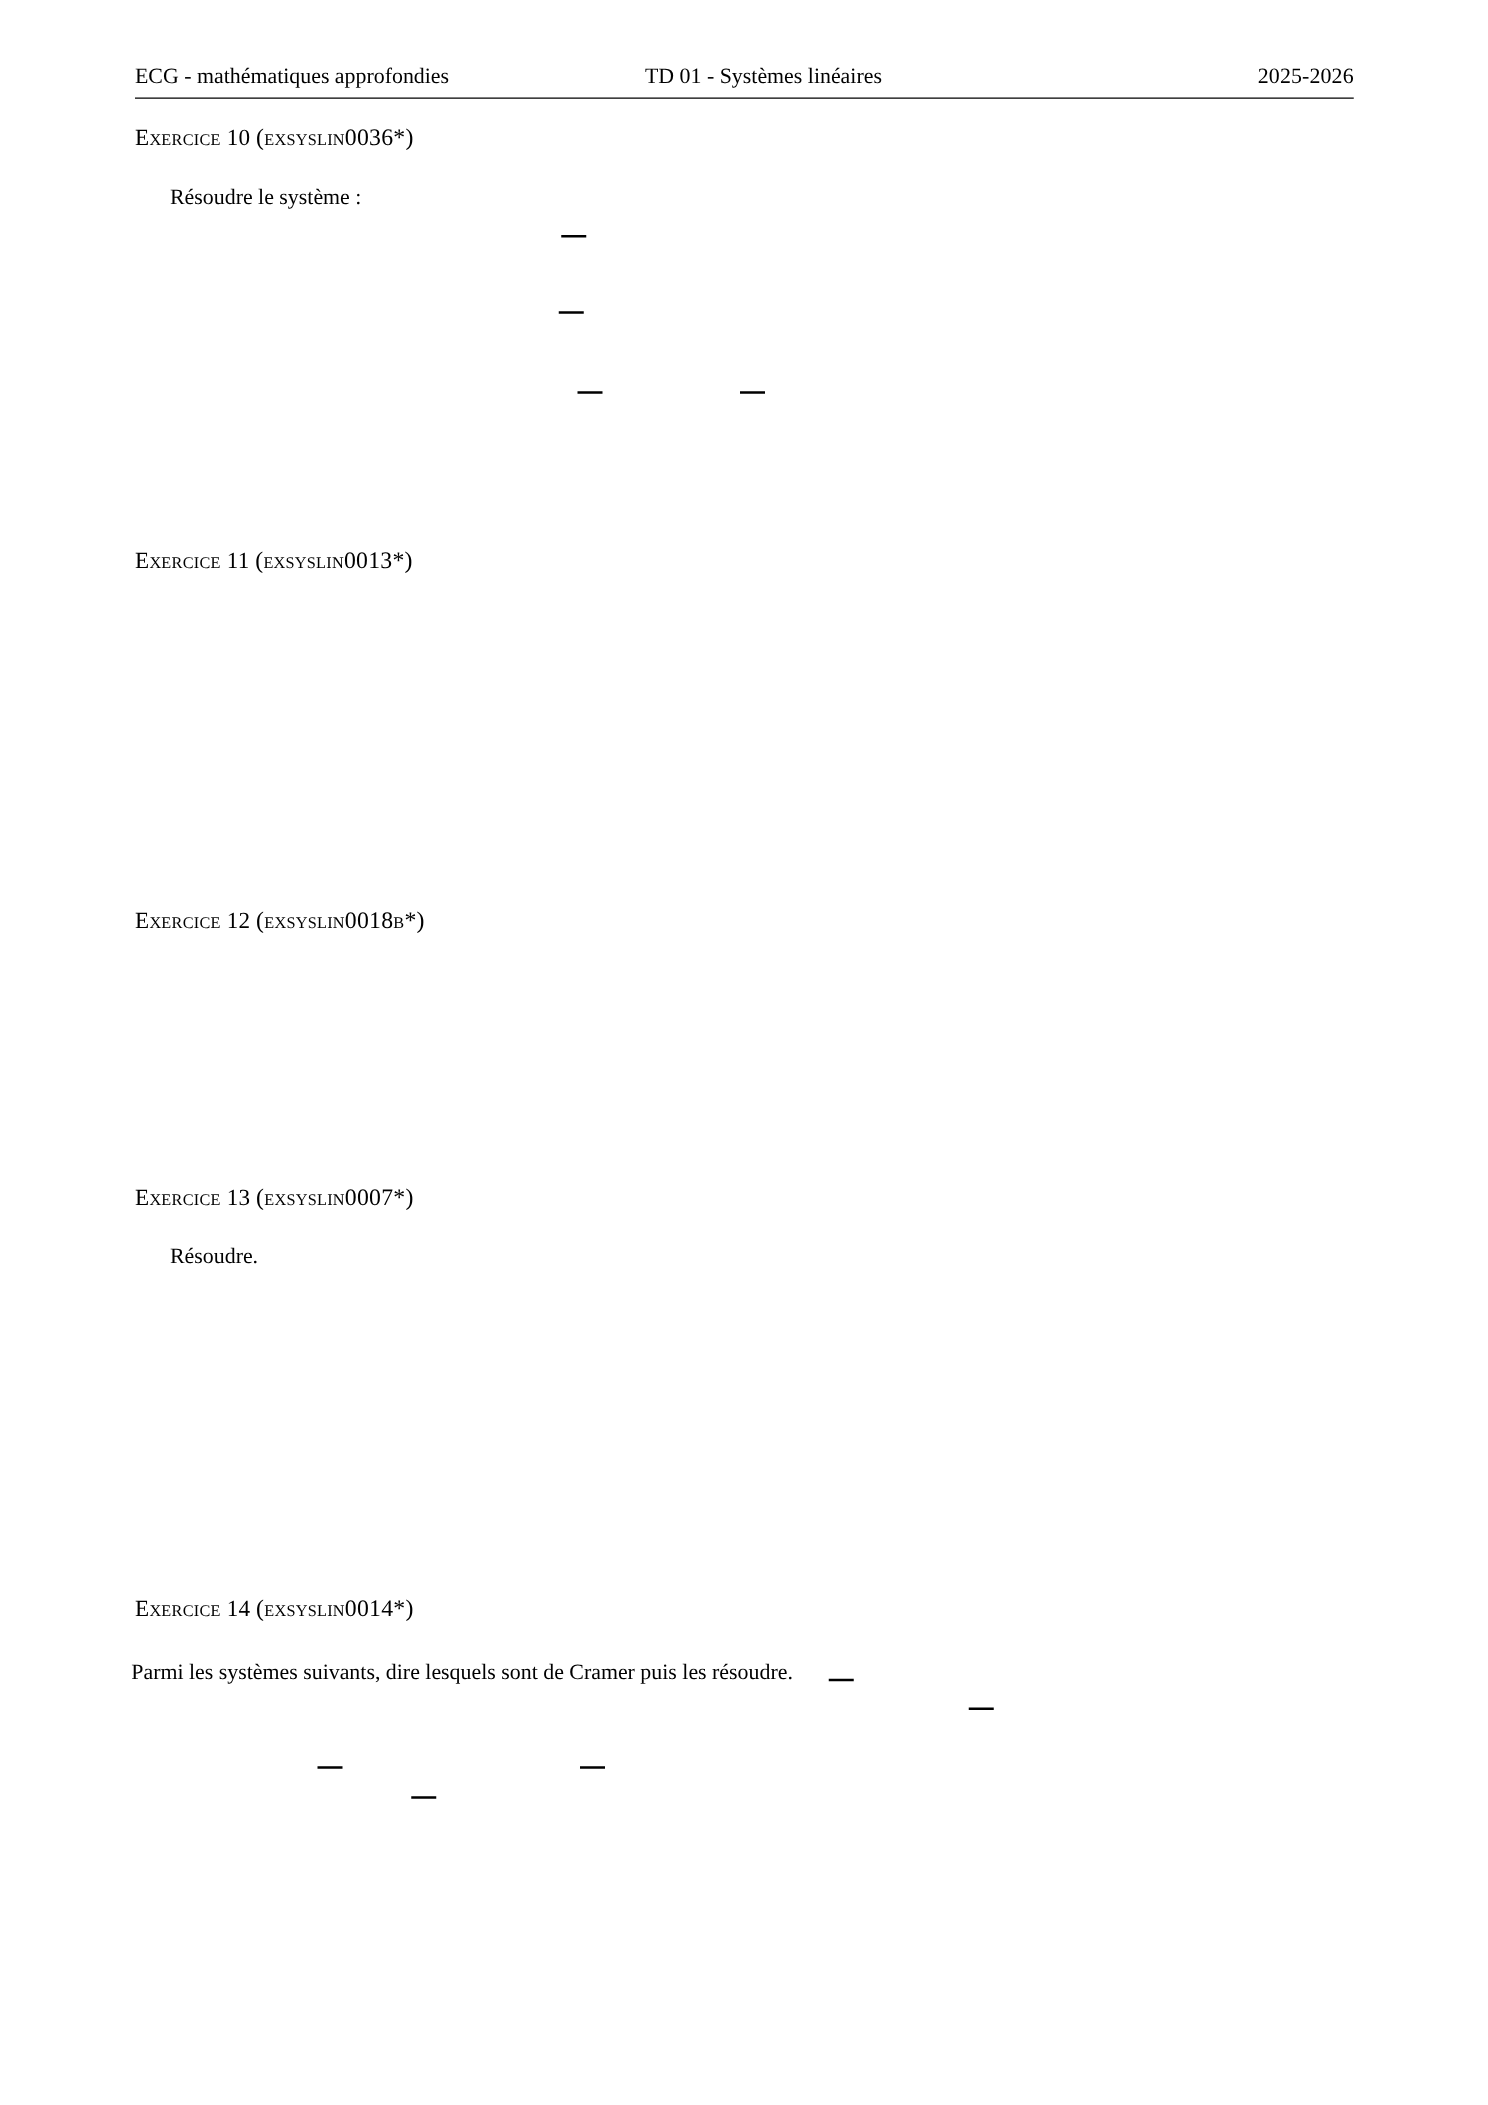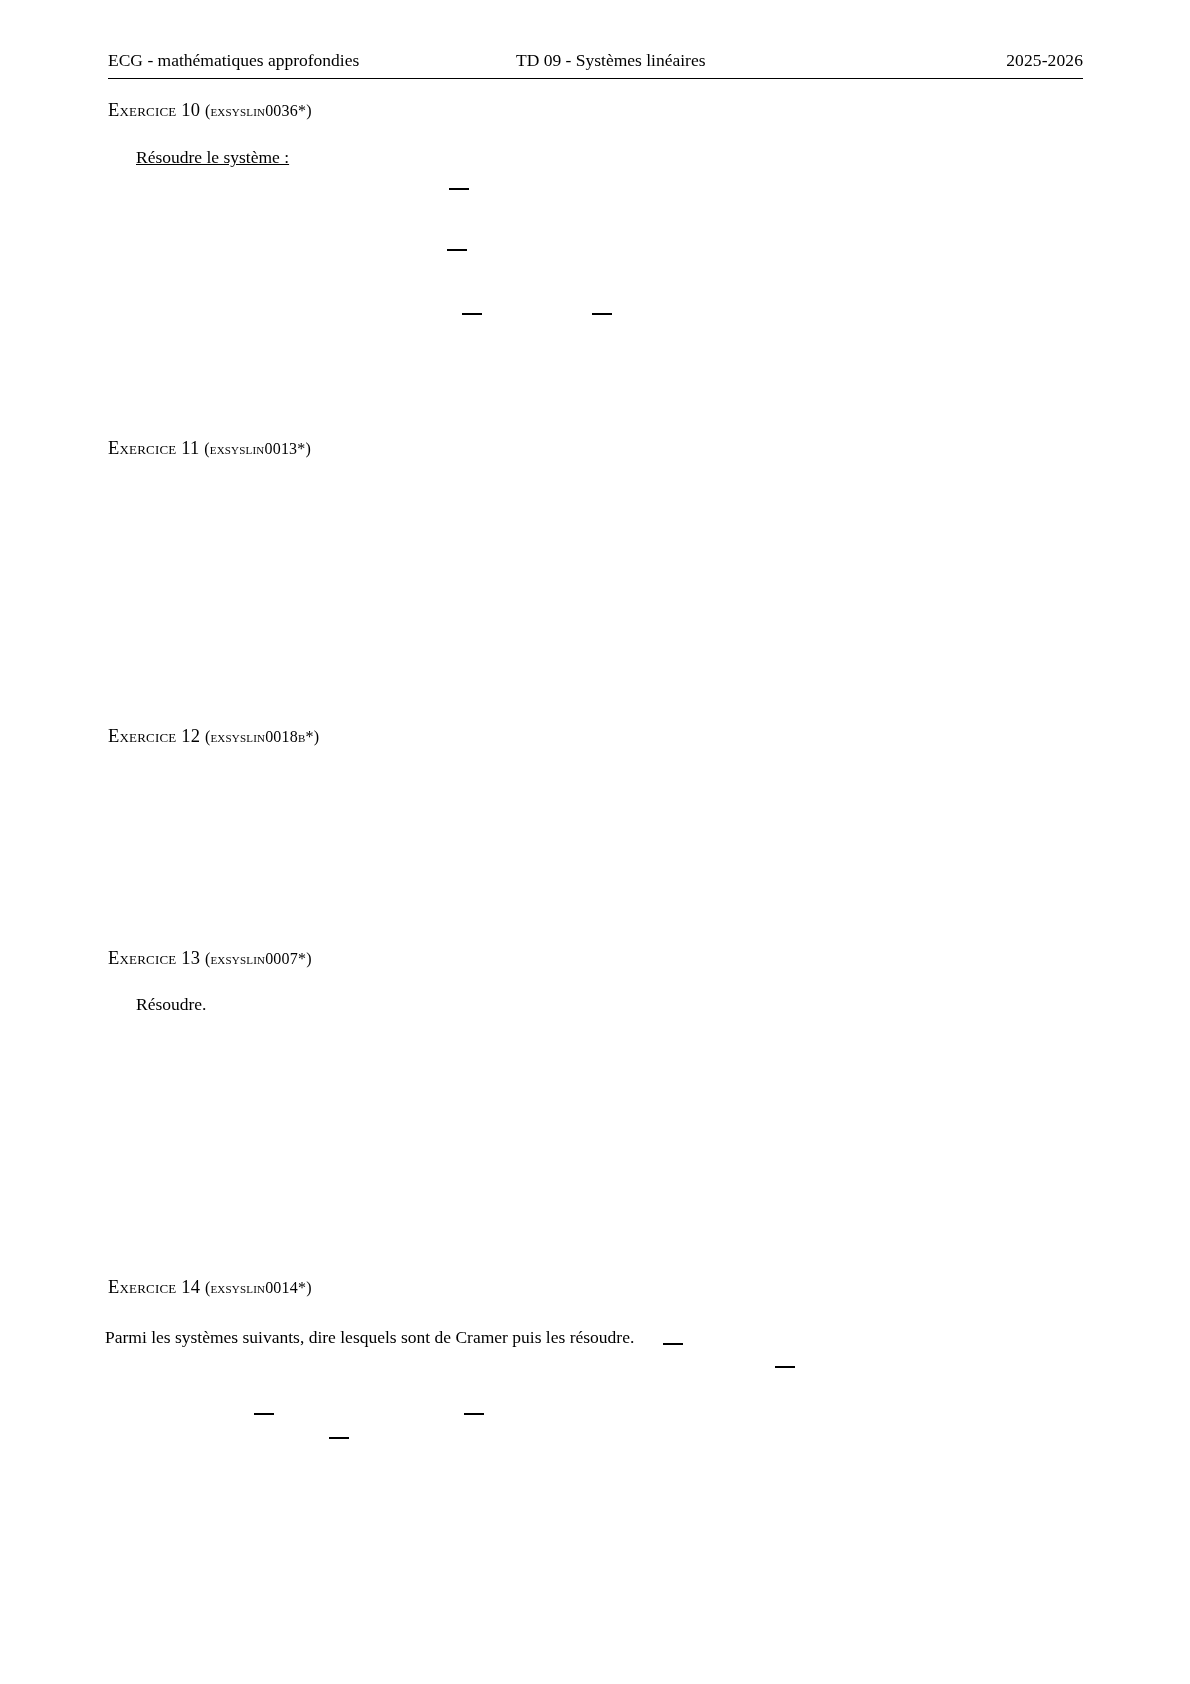--- a/index.html
+++ b/index.html
@@ -63,21 +63,21 @@
     font-size: 18.5px;
     white-space: nowrap;
   }
   .ex-title .sc {
     font-variant: small-caps;
     letter-spacing: .2px;
     margin-top: 48px;
   }
   .ex-title .code {
     font-variant: small-caps;
-    font-size: 16px;
+    font-size: 19px;
     letter-spacing: .2px;
   }
   .ex-text {
     position: absolute;
     font-size: 17.5px;
     white-space: nowrap;
   }
 
   .bbr {
     font-family: "DejaVu Serif", serif;
@@ -91,29 +91,29 @@
     background: #000;
   }
 </style>
 </head>
 <body>
 
 <div class="page">
 
   <div class="header">
     <span class="h-left">ECG - mathématiques approfondies</span>
-    <span class="h-center">TD 09 - Systèmes linéaires</span>
+    <span class="h-center">TD 01 - Systèmes linéaires</span>
     <span class="h-right">2025-2026</span>
   </div>
 
   <div class="ex-title" style="left:108px; top:100px;">
     <span class="sc">Exercice 10</span>
     <span class="code">(exsyslin0036*)</span>
   </div>
-  <div class="ex-text" style="left:136px; top:147px;text-decoration:underline;">Résoudre le système :</div>
+  <div class="ex-text" style="left:136px; top:147px;">Résoudre le système :</div>
 
   <div class="ex-title" style="left:108px; top:438px;">
     <span class="sc">Exercice 11</span>
     <span class="code">(exsyslin0013*)</span>
   </div>
 
   <div class="ex-title" style="left:108px; top:726px;">
     <span class="sc">Exercice 12</span>
     <span class="code">(exsyslin0018b*)</span>
   </div>

